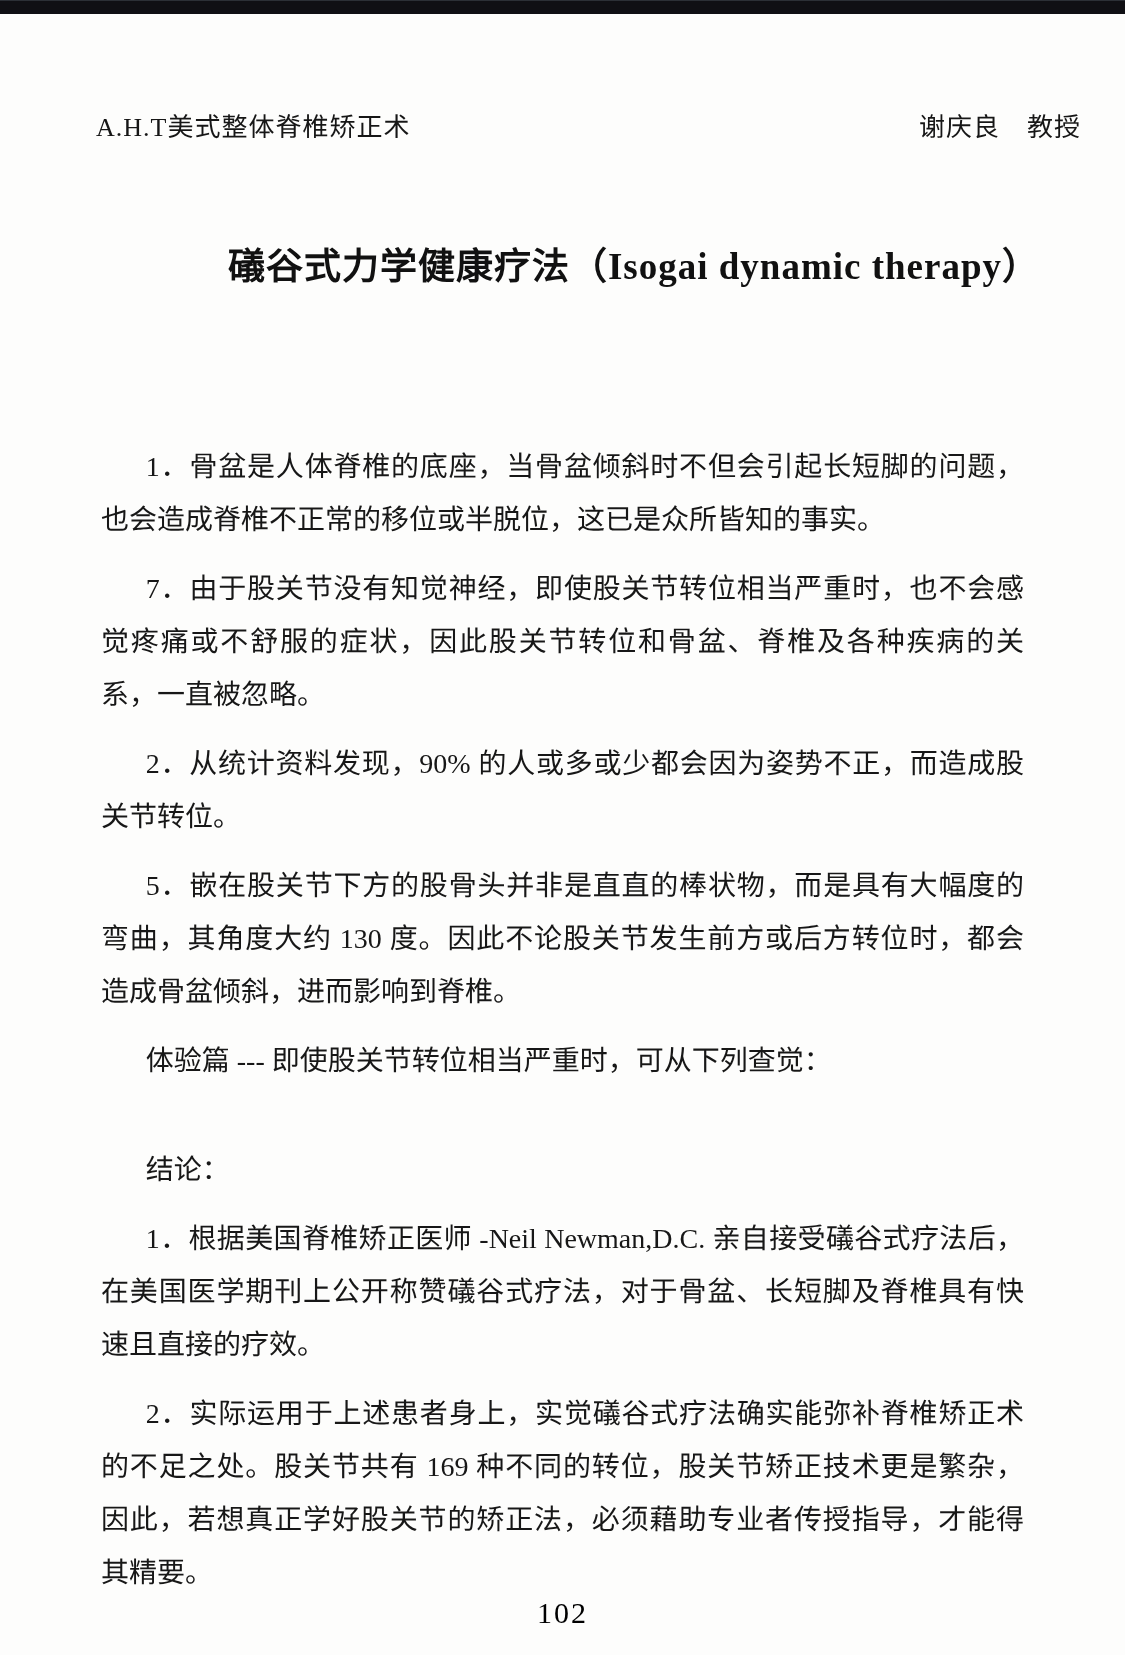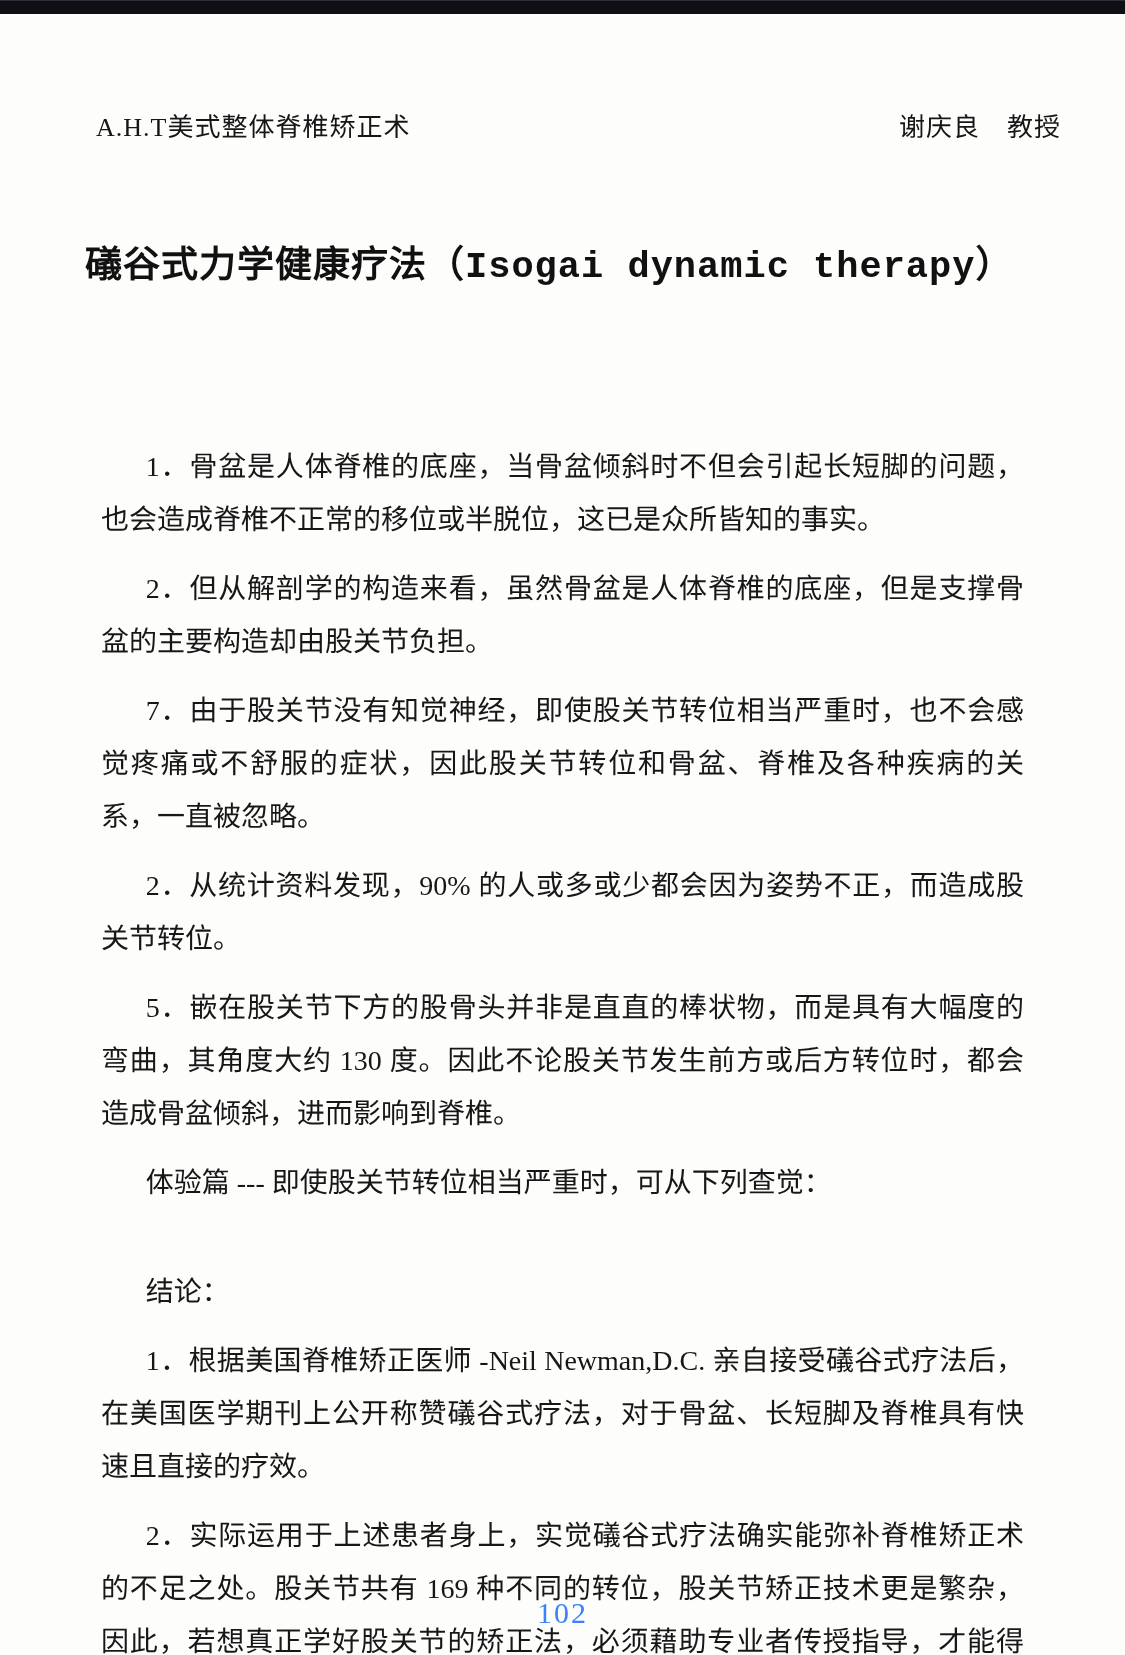--- a/index.html
+++ b/index.html
@@ -17,37 +17,36 @@
     top: 0; left: 0;
     width: 100%;
     height: 13px;
     background: #101014;
     border-top: 1px solid #2c3036;
   }
   .header-row {
     position: absolute;
     top: 106px;
     left: 96px;
-    right: 64px;
+    right: 44px;
     display: flex;
     justify-content: space-between;
     align-items: baseline;
     font-size: 26px;
     letter-spacing: 1px;
     white-space: nowrap;
   }
   .title-block {
     position: absolute;
     top: 238px;
     left: 85px;
     width: 955px;
-    text-align: left;
+    text-align: right;
     font-weight: 700;
     color: #111;
-    font-family: Liberation Mono, monospace;
   }
   .title-main {
     font-size: 37px;
     line-height: 58px;
     letter-spacing: 1px;
     white-space: nowrap;
   }
   .title-sub {
     font-size: 37px;
     line-height: 62px;
@@ -72,40 +71,39 @@
   .indent-list { text-indent: 0.55em; }
   .conclusion-heading { text-indent: 1.6em; margin-top: 56px !important; }
   .page-number {
     position: absolute;
     top: 1596px;
     left: 0;
     width: 1125px;
     text-align: center;
     font-size: 30px;
     letter-spacing: 2px;
-    color: #3b82f6;
+    color: #000000;
   }
 </style>
 </head>
 <body>
 
 <div class="top-scan-bar"></div>
 
 <div class="header-row">
   <span>A.H.T美式整体脊椎矫正术</span>
   <span>谢庆良　教授</span>
 </div>
 
 <div class="title-block">
   <div class="title-main">礒谷式力学健康疗法（Isogai dynamic therapy）</div>
 </div>
 
 <div class="body-text">
   <p class="indent-num">1．骨盆是人体脊椎的底座，当骨盆倾斜时不但会引起长短脚的问题，也会造成脊椎不正常的移位或半脱位，这已是众所皆知的事实。</p>
-  <p class="indent-num">2．但从解剖学的构造来看，虽然骨盆是人体脊椎的底座，但是支撑骨盆的主要构造却由股关节负担。</p>
   <p class="indent-num">7．由于股关节没有知觉神经，即使股关节转位相当严重时，也不会感觉疼痛或不舒服的症状，因此股关节转位和骨盆、脊椎及各种疾病的关系，一直被忽略。</p>
   <p class="indent-num">2．从统计资料发现，90% 的人或多或少都会因为姿势不正，而造成股关节转位。</p>
   <p class="indent-num">5．嵌在股关节下方的股骨头并非是直直的棒状物，而是具有大幅度的弯曲，其角度大约 130 度。因此不论股关节发生前方或后方转位时，都会造成骨盆倾斜，进而影响到脊椎。</p>
   <p class="indent-num">体验篇 --- 即使股关节转位相当严重时，可从下列查觉：</p>
   <p class="conclusion-heading">结论：</p>
   <p class="indent-num">1．根据美国脊椎矫正医师 -Neil Newman,D.C. 亲自接受礒谷式疗法后，在美国医学期刊上公开称赞礒谷式疗法，对于骨盆、长短脚及脊椎具有快速且直接的疗效。</p>
   <p class="indent-num">2．实际运用于上述患者身上，实觉礒谷式疗法确实能弥补脊椎矫正术的不足之处。股关节共有 169 种不同的转位，股关节矫正技术更是繁杂，因此，若想真正学好股关节的矫正法，必须藉助专业者传授指导，才能得其精要。</p>
 </div>
 
 <div class="page-number">102</div>

